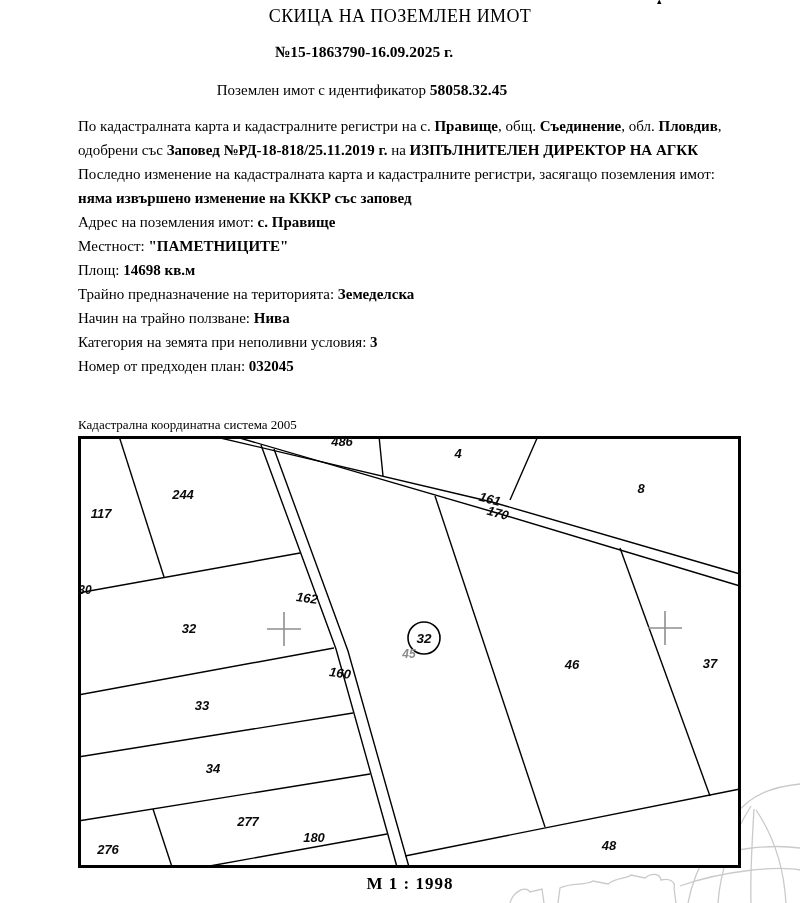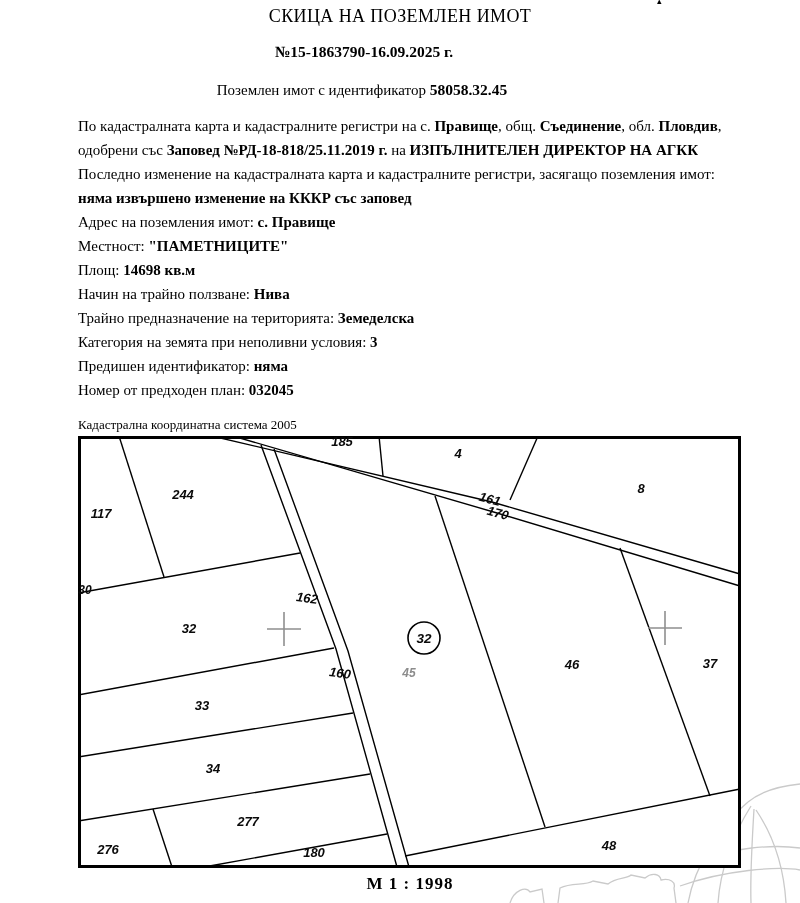--- a/index.html
+++ b/index.html
@@ -60,24 +60,23 @@
 <div class="doc-title">СКИЦА НА ПОЗЕМЛЕН ИМОТ</div>
 <div class="doc-number">№15-1863790-16.09.2025 г.</div>
 <div class="doc-ident"><span>Поземлен имот с идентификатор </span><b>58058.32.45</b></div>
 
 <div class="doc-body" id="doc-body">
     <p><span>По кадастралната карта и кадастралните регистри на с. </span><b>Правище</b><span>, общ. </span><b>Съединение</b><span>, обл. </span><b>Пловдив</b><span>, одобрени със </span><b>Заповед №РД-18-818/25.11.2019 г.</b><span> на </span><b>ИЗПЪЛНИТЕЛЕН ДИРЕКТОР НА АГКК</b></p>
     <p><span>Последно изменение на кадастралната карта и кадастралните регистри, засягащо поземления имот: </span><b>няма извършено изменение на КККР със заповед</b></p>
     <p><span>Адрес на поземления имот: </span><b>с. Правище</b></p>
     <p><span>Местност: </span><b>"ПАМЕТНИЦИТЕ"</b></p>
     <p><span>Площ: </span><b>14698 кв.м</b></p>
+    <p><span>Трайно предназначение на територията: </span><b>Земеделска</b></p>
     <p><span>Начин на трайно ползване: </span><b>Нива</b></p>
-    <p><span>Трайно предназначение на територията: </span><b>Земеделска</b></p>
     <p><span>Категория на земята при неполивни условия: </span><b>3</b></p>
-    <p><span>Предишен идентификатор: </span><b>няма</b></p>
     <p><span>Номер от предходен план: </span><b>032045</b></p>
   </div>
 
 <div class="coord-label">Кадастрална координатна система 2005</div>
 
 <svg class="watermark" width="420" height="133" viewBox="0 0 420 133">
   <g fill="none" stroke="#cacaca" stroke-width="1.3">
 
     <path d="M368,32 C340,55 315,95 308,133"></path>
     <path d="M371,36 C352,66 340,102 338,133"></path>
@@ -125,34 +124,34 @@
       <path d="M189,193 h34 M206,176 v34"></path>
       <path d="M570,192 h34 M587,175 v34"></path>
     </g>
 
     <circle cx="346" cy="202" r="16" fill="#ffffff" stroke="#000" stroke-width="1.6"></circle>
     <text class="circle-num" x="346" y="207" text-anchor="middle">32</text>
   </svg>
   <div class="map-labels" id="map-labels">
       <div class="plabel" style="left: 23px; top: 77px;">117</div>
       <div class="plabel" style="left: 105px; top: 58px;">244</div>
-      <div class="plabel" style="left: 264px; top: 5px;">185</div>
+      <div class="plabel" style="left: 264px; top: 5px;">486</div>
       <div class="plabel" style="left: 380px; top: 17px;">4</div>
       <div class="plabel" style="left: 563px; top: 52px;">8</div>
       <div class="plabel" style="left: 412px; top: 63px; transform: translate(-50%, -50%) rotate(15deg);">161</div>
       <div class="plabel" style="left: 420px; top: 77px; transform: translate(-50%, -50%) rotate(15deg);">170</div>
       <div class="plabel small" style="left: 7px; top: 154px; text-align: center;">30</div>
       <div class="plabel" style="left: 111px; top: 192px;">32</div>
       <div class="plabel" style="left: 229px; top: 162px; transform: translate(-50%, -50%) rotate(8deg);">162</div>
       <div class="plabel" style="left: 262px; top: 237px; transform: translate(-50%, -50%) rotate(8deg);">160</div>
       <div class="plabel" style="left: 124px; top: 269px;">33</div>
       <div class="plabel" style="left: 135px; top: 332px;">34</div>
       <div class="plabel" style="left: 170px; top: 385px;">277</div>
       <div class="plabel" style="left: 30px; top: 413px;">276</div>
-      <div class="plabel" style="left: 236px; top: 416px; text-align: right;">180</div>
-      <div class="plabel muted" style="left: 331px; top: 218px; margin-top: 19px;">45</div>
+      <div class="plabel" style="left: 236px; top: 401px; text-align: right;">180</div>
+      <div class="plabel muted" style="left: 331px; top: 218px;">45</div>
       <div class="plabel" style="left: 494px; top: 228px;">46</div>
       <div class="plabel" style="left: 632px; top: 227px;">37</div>
       <div class="plabel" style="left: 531px; top: 409px;">48</div>
     </div>
 </div>
 
 <div class="scale-label">М 1 : 1998</div>
 
 </body></html>

